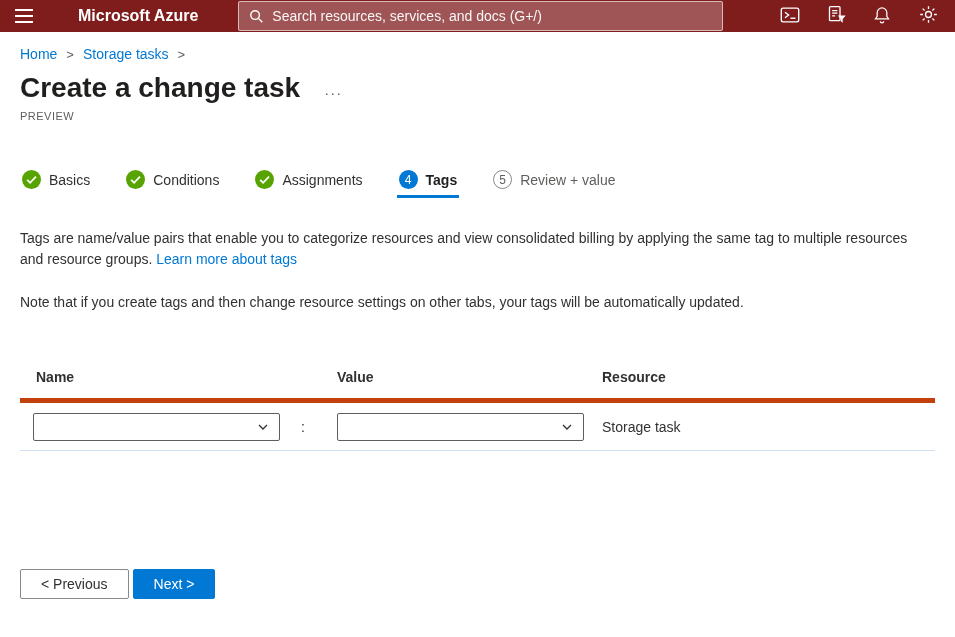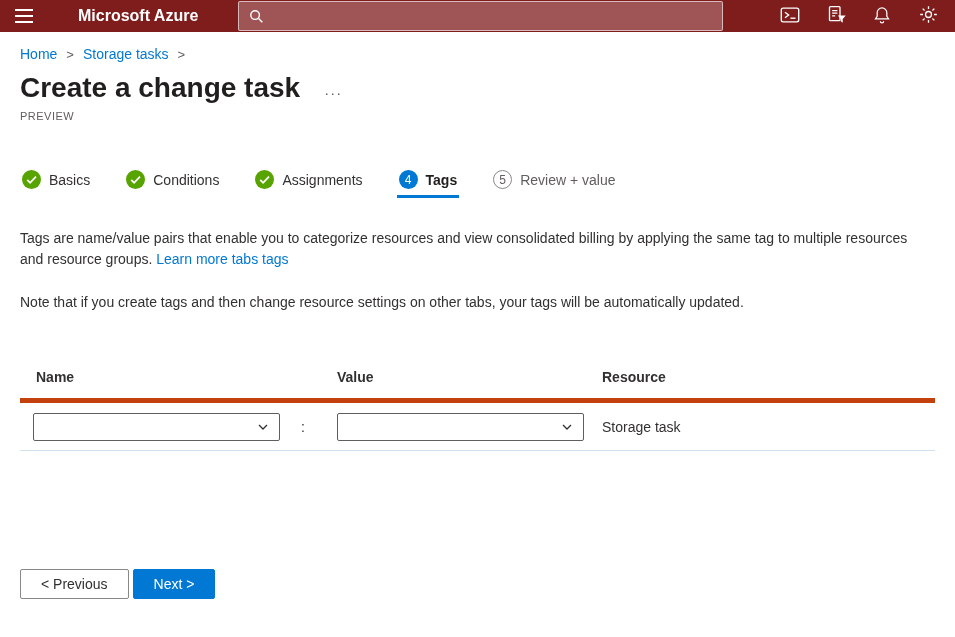--- a/index.html
+++ b/index.html
@@ -87,20 +87,21 @@
   </div>
   <div class="product-title">Microsoft Azure</div>
 
   <div class="searchbox">
     <span class="search-icon">
       <svg width="15" height="15" viewBox="0 0 16 16">
           <circle cx="6.5" cy="6.5" r="4.6" fill="none" stroke="#ffffff" stroke-width="1.5"></circle>
           <line x1="10.2" y1="10.2" x2="14.2" y2="14.2" stroke="#ffffff" stroke-width="1.5"></line>
         </svg>
     </span>
+    <input type="text" placeholder="Search resources, services, and docs (G+/)" style="">
   </div>
 
   <div class="topbar-actions">
     <div class="topbar-icon-btn">
       <span>
         <svg width="22" height="22" viewBox="0 0 24 24">
             <rect x="2.5" y="4.5" width="19" height="15" rx="2" fill="none" stroke="#ffffff" stroke-width="1.5"></rect>
             <path d="M6.5 9l4 3-4 3" fill="none" stroke="#ffffff" stroke-width="1.5"></path>
             <path d="M12.5 15.5h5.5" stroke="#ffffff" stroke-width="1.5"></path>
           </svg>
@@ -180,21 +181,21 @@
     <div class="tab active">
       <span class="step-circle current">4</span>
       <span class="tab-label">Tags</span>
     </div>
     <div class="tab upcoming">
       <span class="step-circle upcoming">5</span>
       <span class="tab-label">Review + value</span>
     </div>
   </div>
 
-  <p class="desc"><span>Tags are name/value pairs that enable you to categorize resources and view consolidated billing by applying the same tag to multiple resources and resource groups. </span><a>Learn more tabs tags</a></p>
+  <p class="desc"><span>Tags are name/value pairs that enable you to categorize resources and view consolidated billing by applying the same tag to multiple resources and resource groups. </span><a>Learn more about tags</a></p>
 
   <p class="note">Note that if you create tags and then change resource settings on other tabs, your tags will be automatically updated.</p>
 
   <div class="tags-table">
     <div class="tg-header">
       <div class="col-name">Name</div>
       <div>Value</div>
       <div>Resource</div>
     </div>
     <div class="tg-row">

